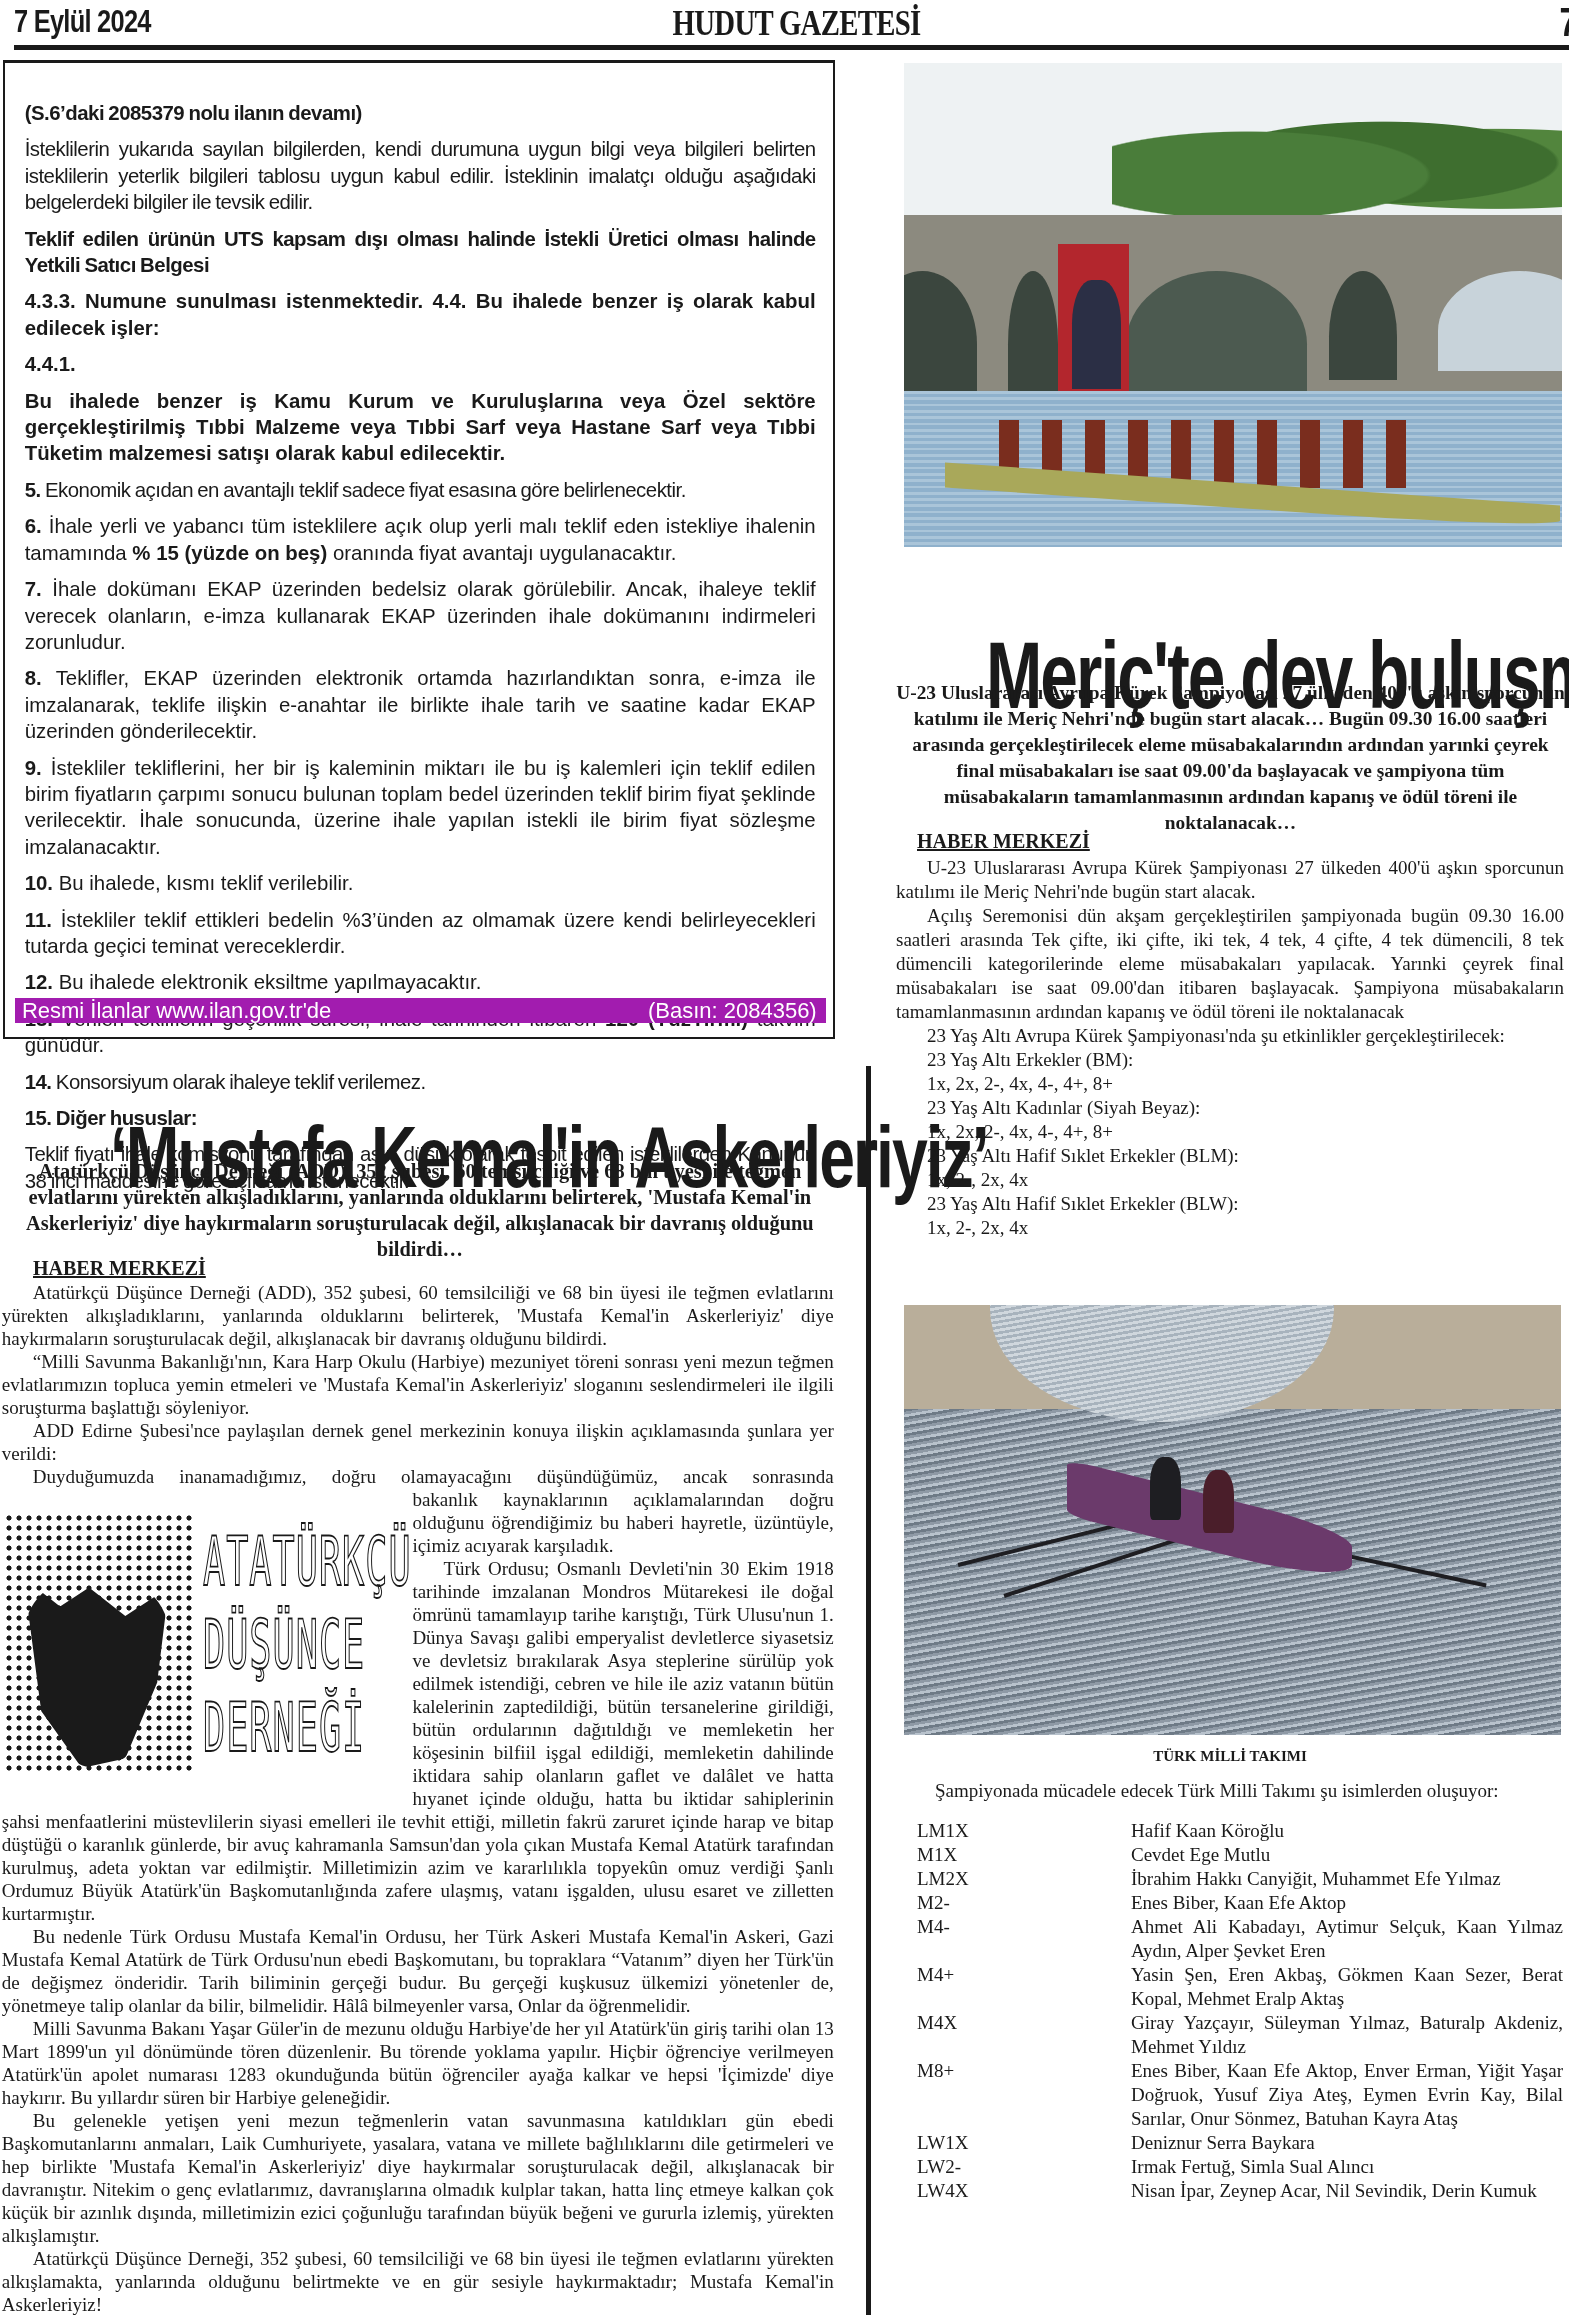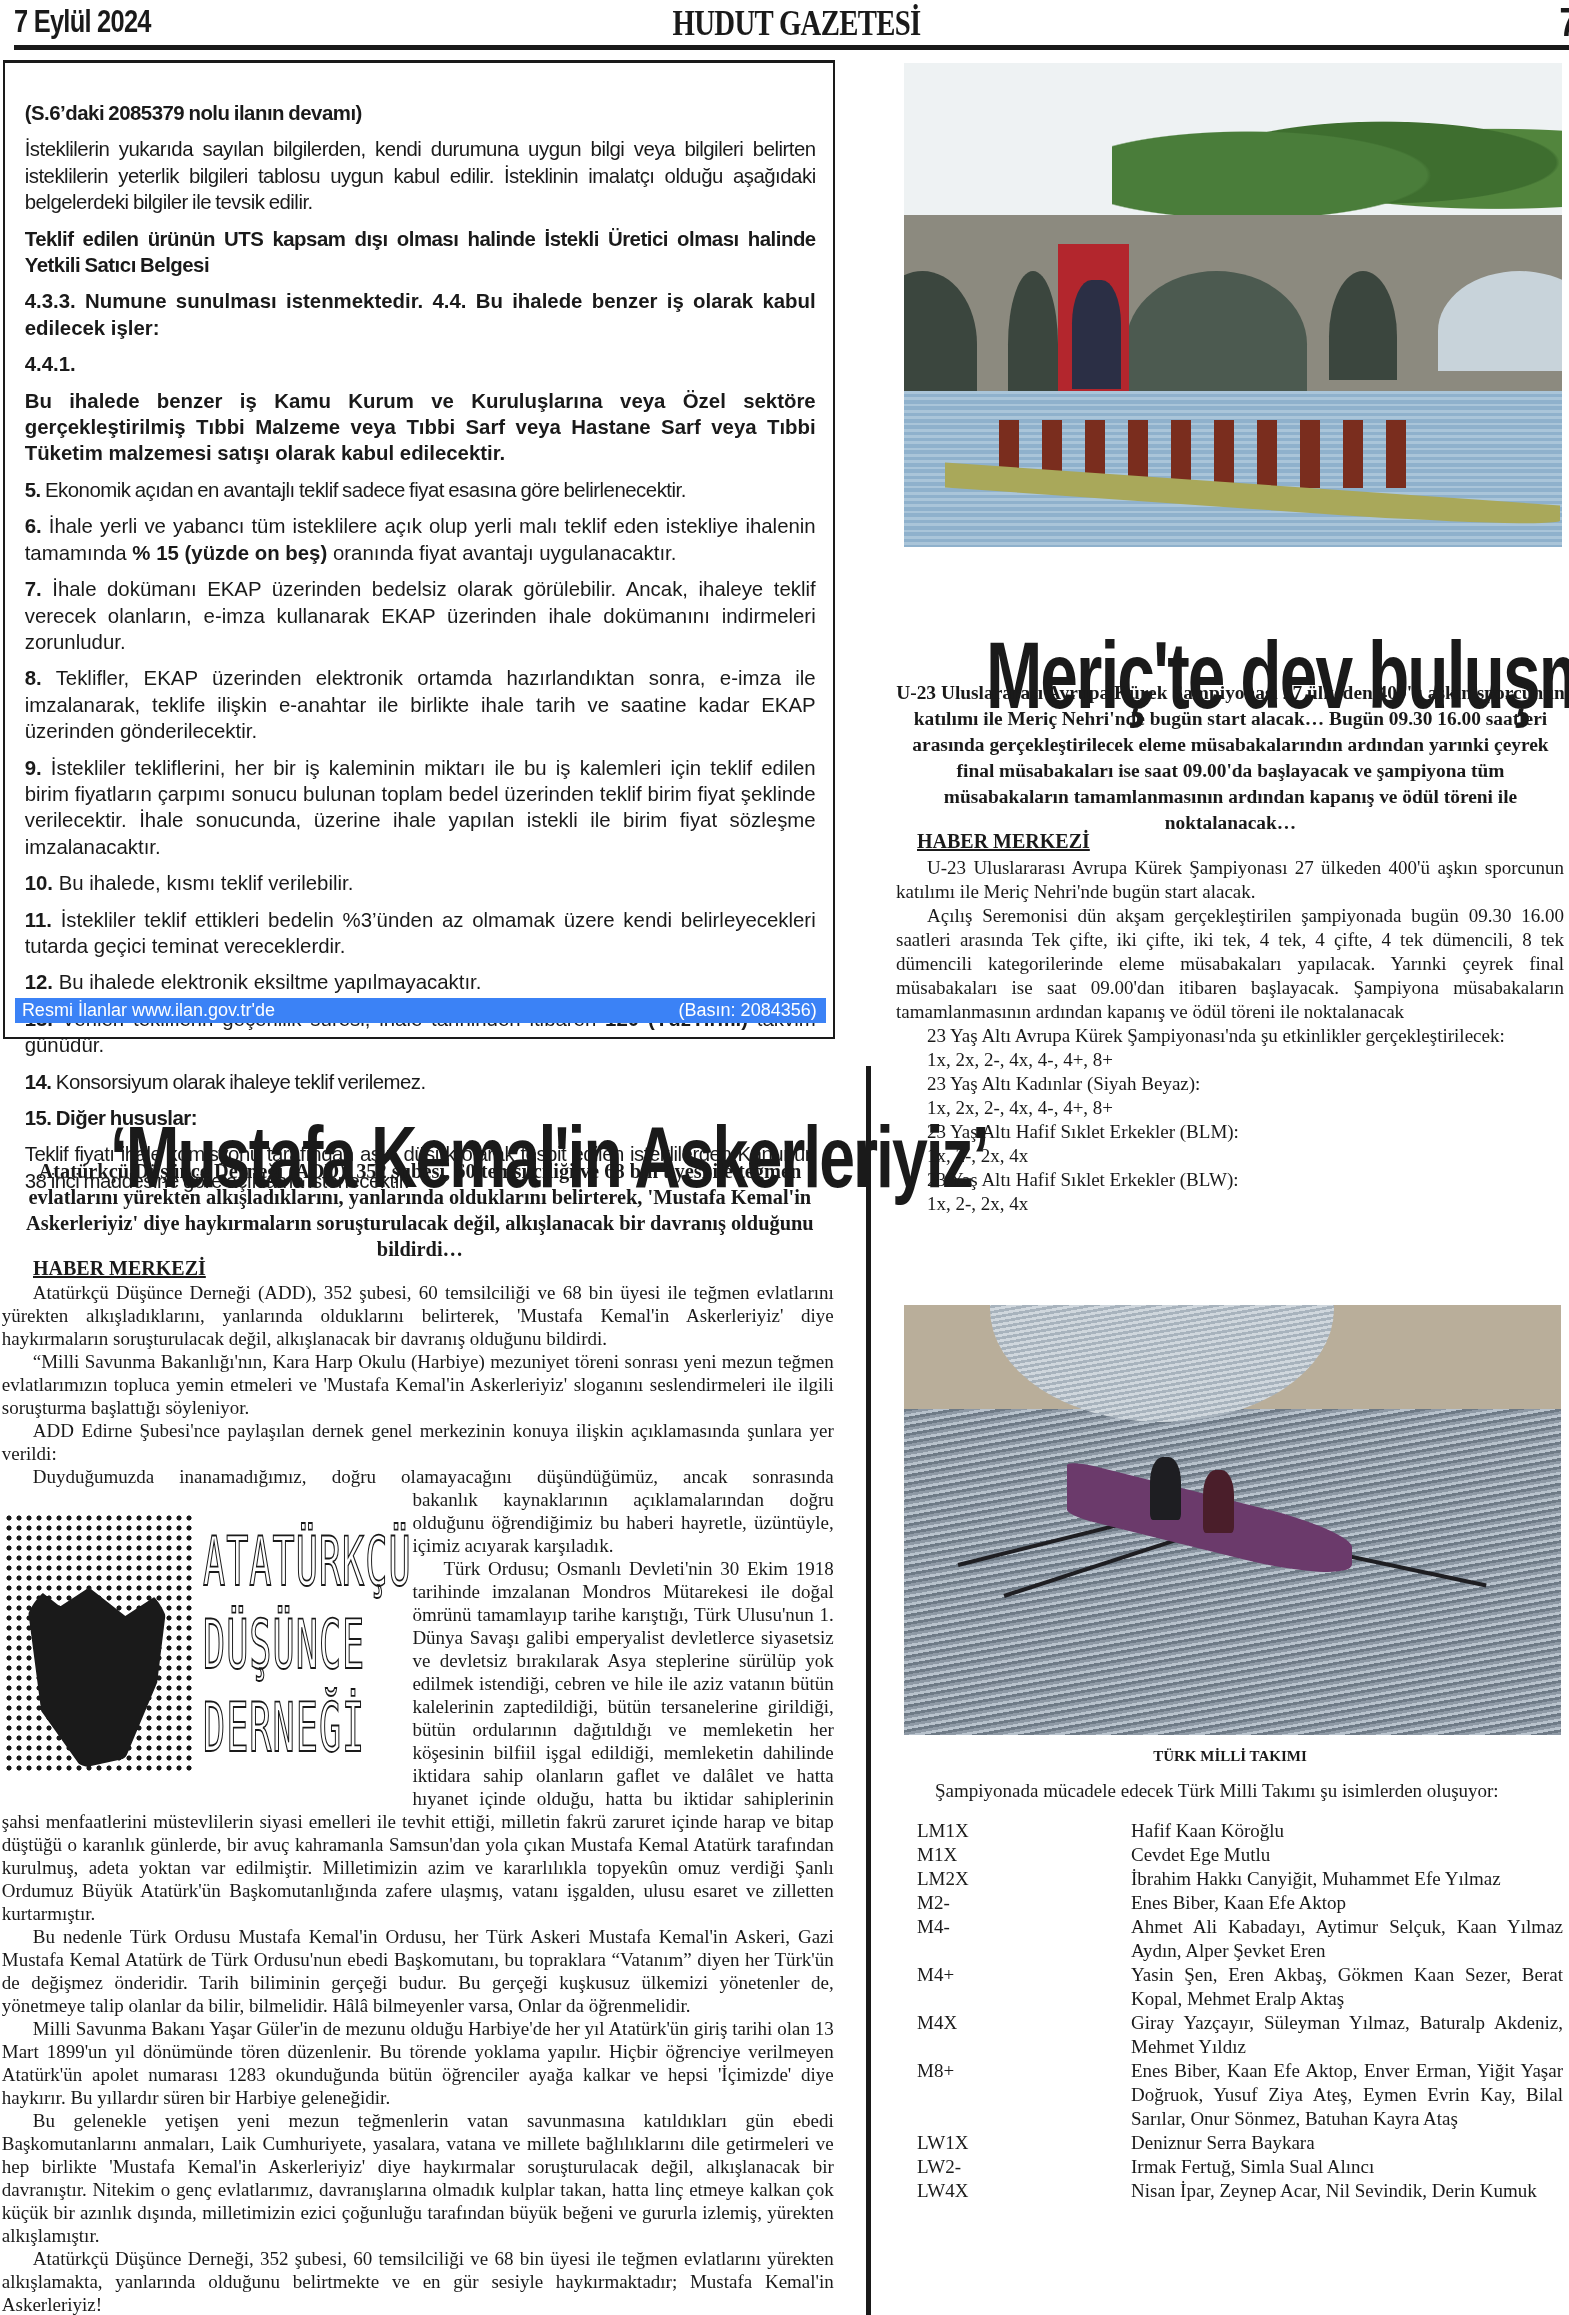--- a/index.html
+++ b/index.html
@@ -9,21 +9,21 @@
   .mh-title { position: absolute; left: 0; width: 1569px; top: 1.8px; text-align: center; font-family: "Liberation Serif", serif; font-weight: bold; font-size: 36px; letter-spacing: -0.9px; transform: scaleX(0.8); transform-origin: center top; }
   .mh-page { position: absolute; right: 3.6px; top: 0px; font-family: "Liberation Sans", sans-serif; font-weight: bold; font-size: 40px; transform: scaleX(0.8); transform-origin: right top; }
   .mh-rule { position: absolute; left: 1.8px; top: 45px; width: 1566px; height: 4.5px; background: #1a1a1a; }
 
   
   .ad-box { position: absolute; left: 2.7px; top: 60px; width: 832px; height: 979px; border: 2.7px solid #1a1a1a; border-top-width: 3.6px; box-sizing: border-box; }
   .ad-inner { position: absolute; left: 10px; top: 27px; width: 811px; font-family: "Liberation Sans", sans-serif; font-size: 20.4px; line-height: 26.4px; text-align: justify; }
   .ad-inner p { margin: 10px; }
   .ad-inner .b { font-weight: bold; }
   .cond { letter-spacing: -0.5px; word-spacing: -0.9px; }
-  .ad-footer { position: absolute; left: 10px; top: 935px; width: 811px; height: 25px; background: #3b82f6; color: #fff; font-family: "Liberation Sans", sans-serif; font-size: 18px; line-height: 25px; }
+  .ad-footer { position: absolute; left: 10px; top: 935px; width: 811px; height: 25px; background: #a21caf; color: #fff; font-family: "Liberation Sans", sans-serif; font-size: 22px; line-height: 25px; }
   .ad-footer .l { position: absolute; left: 7.2px; }
   .ad-footer .r { position: absolute; right: 9px; }
 
   
   .headline-left { position: absolute; left: 0; top: 1049px; width: 846px; text-align: center; font-family: "Liberation Sans", sans-serif; font-weight: bold; font-size: 87px; letter-spacing: -2.7px; transform: scaleX(0.74); transform-origin: center top; white-space: nowrap; }
   .lead-left { position: absolute; left: 5.4px; top: 1158px; width: 829px; font-family: "Liberation Serif", serif; font-weight: bold; font-size: 20.4px; line-height: 26px; text-align: center; }
   .byline { font-family: "Liberation Serif", serif; font-weight: bold; text-decoration: underline; font-size: 20px; }
   .byline-left { position: absolute; left: 33px; top: 1257px; }
   .body-left { position: absolute; left: 1.8px; top: 1281px; width: 832px; font-family: "Liberation Serif", serif; font-size: 19px; line-height: 23px; text-align: justify; }
   .body-left p { margin: 0; text-indent: 31px; }
@@ -161,20 +161,21 @@
 
 <h1 class="headline-right">Meriç'te dev buluşma!</h1>
 <div class="lead-right">U-23 Uluslararası Avrupa Kürek Şampiyonası 27 ülkeden 400'ü aşkın sporcunun katılımı ile Meriç Nehri'nde bugün start alacak… Bugün 09.30  16.00 saatleri arasında gerçekleştirilecek eleme müsabakalarındın ardından yarınki çeyrek final müsabakaları ise saat 09.00'da başlayacak ve şampiyona tüm müsabakaların tamamlanmasının ardından kapanış ve ödül töreni ile noktalanacak…</div>
 <div class="byline byline-right">HABER MERKEZİ</div>
 
 <div class="body-right">
   <p>U-23 Uluslararası Avrupa Kürek Şampiyonası 27 ülkeden 400'ü aşkın sporcunun katılımı ile Meriç Nehri'nde bugün start alacak.</p>
   <p>Açılış Seremonisi dün akşam gerçekleştirilen şampiyonada bugün 09.30 16.00 saatleri arasında Tek çifte, iki çifte, iki tek, 4 tek, 4 çifte, 4 tek dümencili, 8 tek dümencili kategorilerinde eleme müsabakaları yapılacak. Yarınki çeyrek final müsabakaları ise saat 09.00'dan itibaren başlayacak. Şampiyona müsabakaların tamamlanmasının ardından kapanış ve ödül töreni ile noktalanacak</p>
   <p>23 Yaş Altı Avrupa Kürek Şampiyonası'nda şu etkinlikler gerçekleştirilecek:</p>
   <div id="events-list">
+      <p class="item">23 Yaş Altı Erkekler (BM):</p>
       <p class="item">1x, 2x, 2-, 4x, 4-, 4+, 8+</p>
       <p class="item">23 Yaş Altı Kadınlar (Siyah Beyaz):</p>
       <p class="item">1x, 2x, 2-, 4x, 4-, 4+, 8+</p>
       <p class="item">23 Yaş Altı Hafif Sıklet Erkekler (BLM):</p>
       <p class="item">1x, 2-, 2x, 4x</p>
       <p class="item">23 Yaş Altı Hafif Sıklet Erkekler (BLW):</p>
       <p class="item">1x, 2-, 2x, 4x</p>
     </div>
 </div>
 

